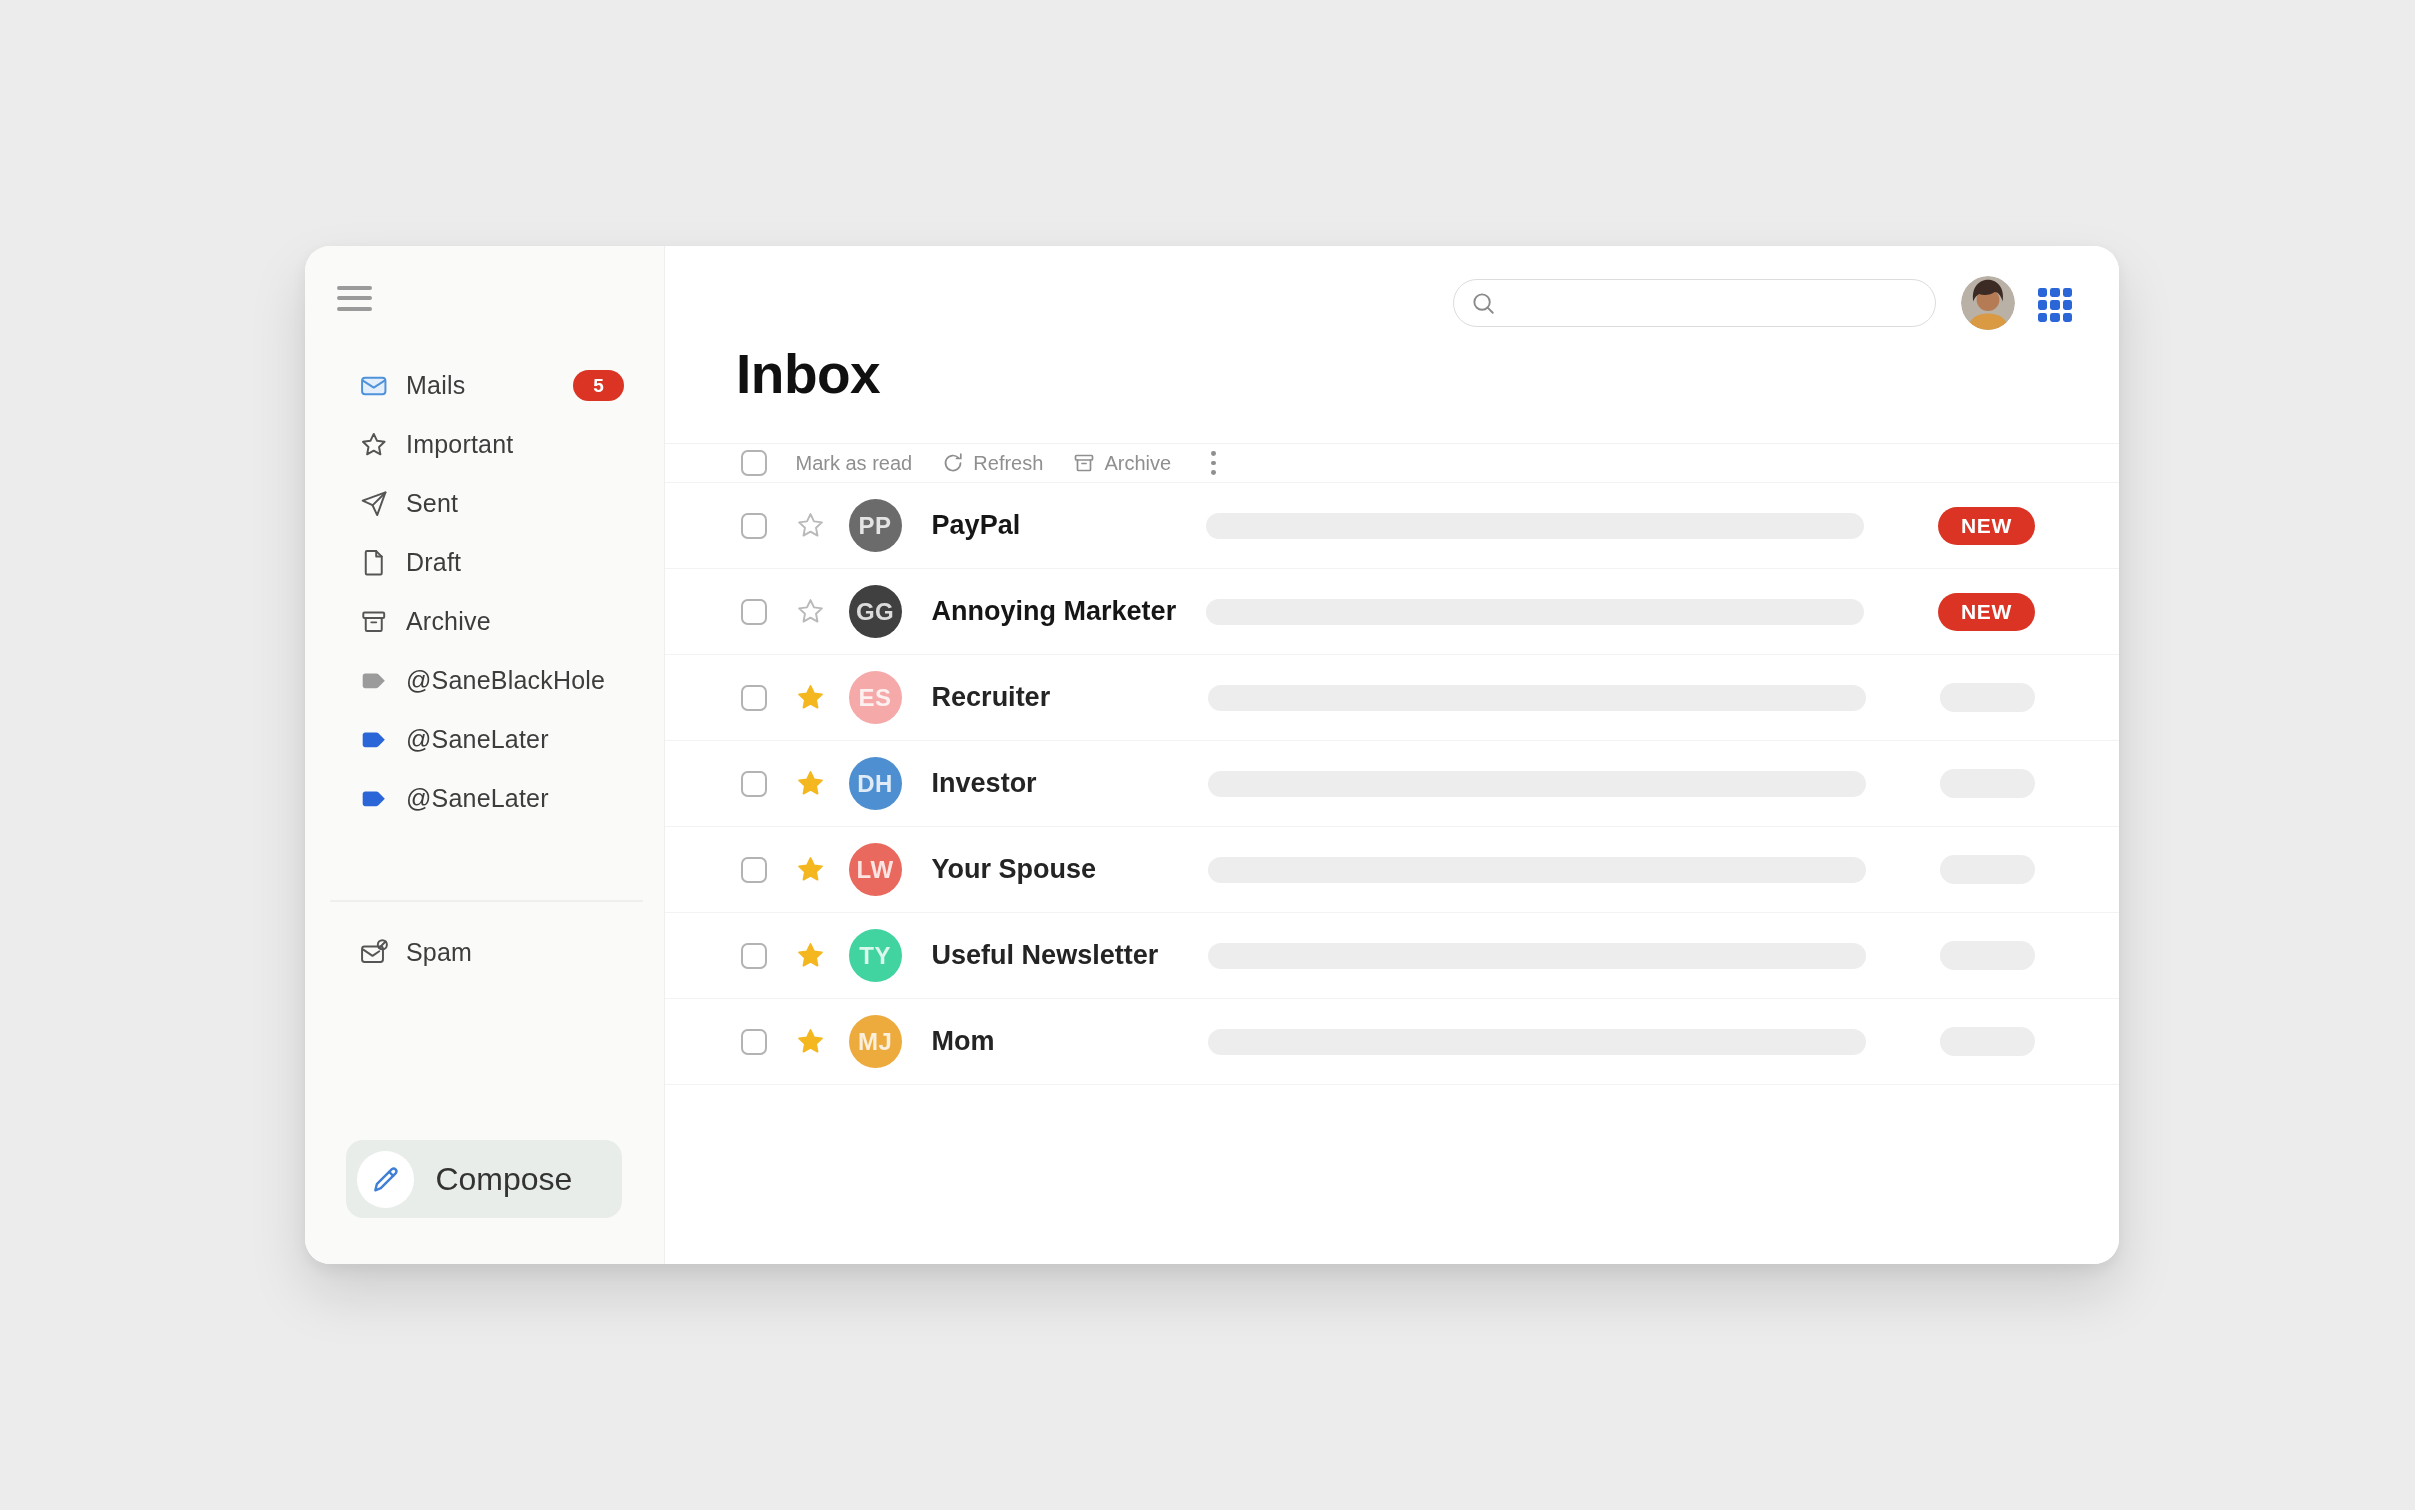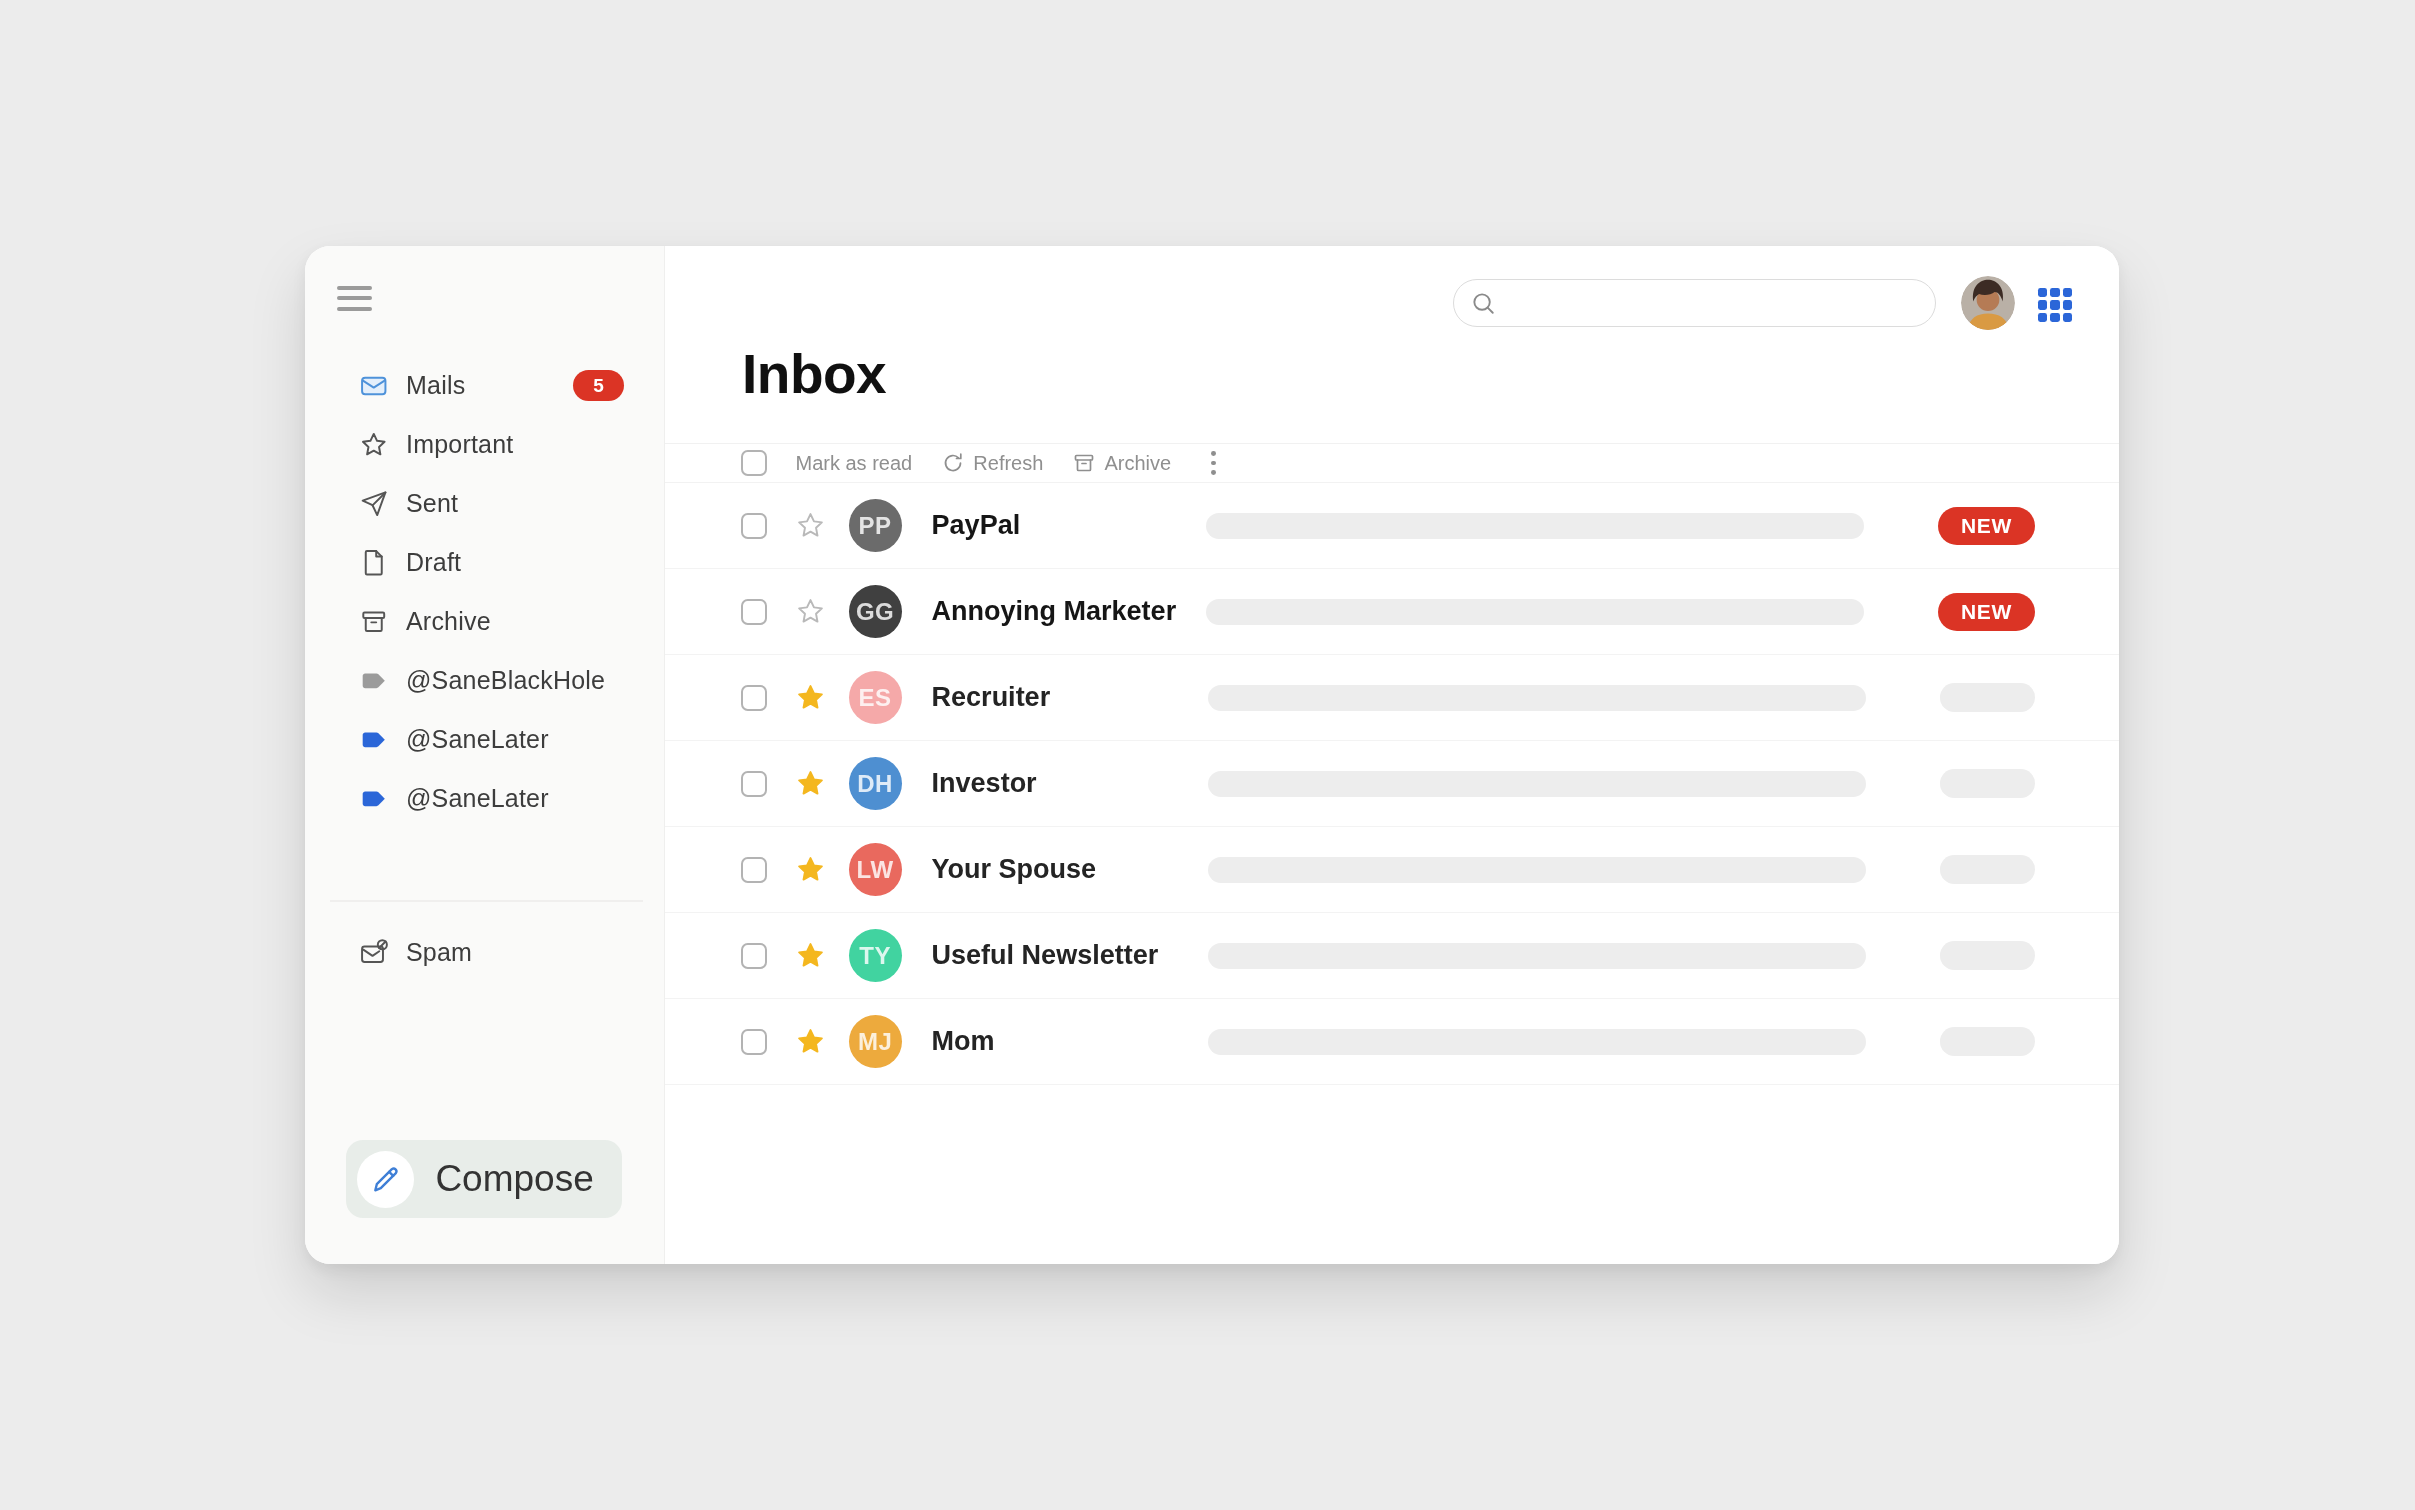--- a/index.html
+++ b/index.html
@@ -20,33 +20,33 @@
   .nav-icon svg{width:29.5px;height:29.5px;}
   .oicon{fill:none;stroke:#555555;stroke-width:1.6;stroke-linecap:round;stroke-linejoin:round;}
   .nav-label{font-size:25px;color:#3d3d3d;letter-spacing:0.2px;}
   .count-badge{margin-left:auto;margin-right:40px;min-width:51px;height:31px;padding:0 9.5px;background:#db3425;color:#ffffff;
                border-radius:16px;display:flex;align-items:center;justify-content:center;font-size:19px;font-weight:bold;}
   .sidebar-divider{position:absolute;top:654px;left:25px;right:21px;height:1.9px;background:#f0efee;}
   .compose{position:absolute;top:894px;left:41px;width:276px;height:78px;border:none;border-radius:17px;background:#e8ede9;
            display:flex;align-items:center;padding-left:11.4px;cursor:pointer;font-family:inherit;}
   .compose-circle{width:57px;height:57px;border-radius:50%;background:#ffffff;display:flex;align-items:center;justify-content:center;flex:none;}
   .compose-circle svg{width:32px;height:32px;}
-  .compose-label{font-size:37px;color:#333333;font-weight:500;margin-left:21px;}
+  .compose-label{font-size:32px;color:#333333;font-weight:500;margin-left:21px;}
 
   
   .main{position:relative;flex:1;background:#ffffff;}
   .search{position:absolute;top:33px;right:183px;width:483px;height:48px;border:1.9px solid #dcdcdc;border-radius:25px;
           background:#fff;display:flex;align-items:center;padding-left:15px;}
   .search svg{width:28.5px;height:28.5px;flex:none;}
   .search input{border:none;outline:none;flex:1;height:100%;font-size:23px;background:transparent;margin:0 19px 0 7.6px;
                 color:#333;font-family:inherit;border-radius:25px;}
   .avatar-photo{position:absolute;top:29.5px;right:104px;width:54px;height:54px;border-radius:50%;overflow:hidden;cursor:pointer;}
   .apps-grid{position:absolute;top:42px;right:47px;width:34px;height:34px;display:grid;grid-template-columns:repeat(3,1fr);gap:3.3px;cursor:pointer;}
   .apps-grid span{background:#2b66d8;border-radius:2.4px;}
-  .page-title{position:absolute;top:96px;left:77px;margin:0;font-size:55px;font-weight:800;color:#101010;letter-spacing:-0.5px;}
+  .page-title{position:absolute;top:96px;left:71px;margin:0;font-size:55px;font-weight:800;color:#101010;letter-spacing:-0.5px;}
 
   .toolbar{position:absolute;top:197px;left:0;right:0;height:40px;border-top:1.9px solid #f1f1f1;border-bottom:1.9px solid #f2f2f2;
            display:flex;align-items:center;padding-left:76px;color:#8f8f8f;}
   .checkbox{width:26px;height:26px;border:2.4px solid #b3b3b3;border-radius:6.7px;background:#fff;flex:none;cursor:pointer;}
   .tool-btn{display:flex;align-items:center;gap:8.6px;font-size:20px;margin-left:28.5px;cursor:pointer;white-space:nowrap;}
   .tool-btn svg{width:24px;height:24px;}
   .gicon{fill:none;stroke:#8f8f8f;stroke-width:1.7;stroke-linecap:round;stroke-linejoin:round;}
   .kebab{margin-left:36px;cursor:pointer;display:flex;flex-direction:column;gap:4.8px;padding:3.8px;}
   .kebab i{width:4.8px;height:4.8px;border-radius:50%;background:#8f8f8f;}
 

